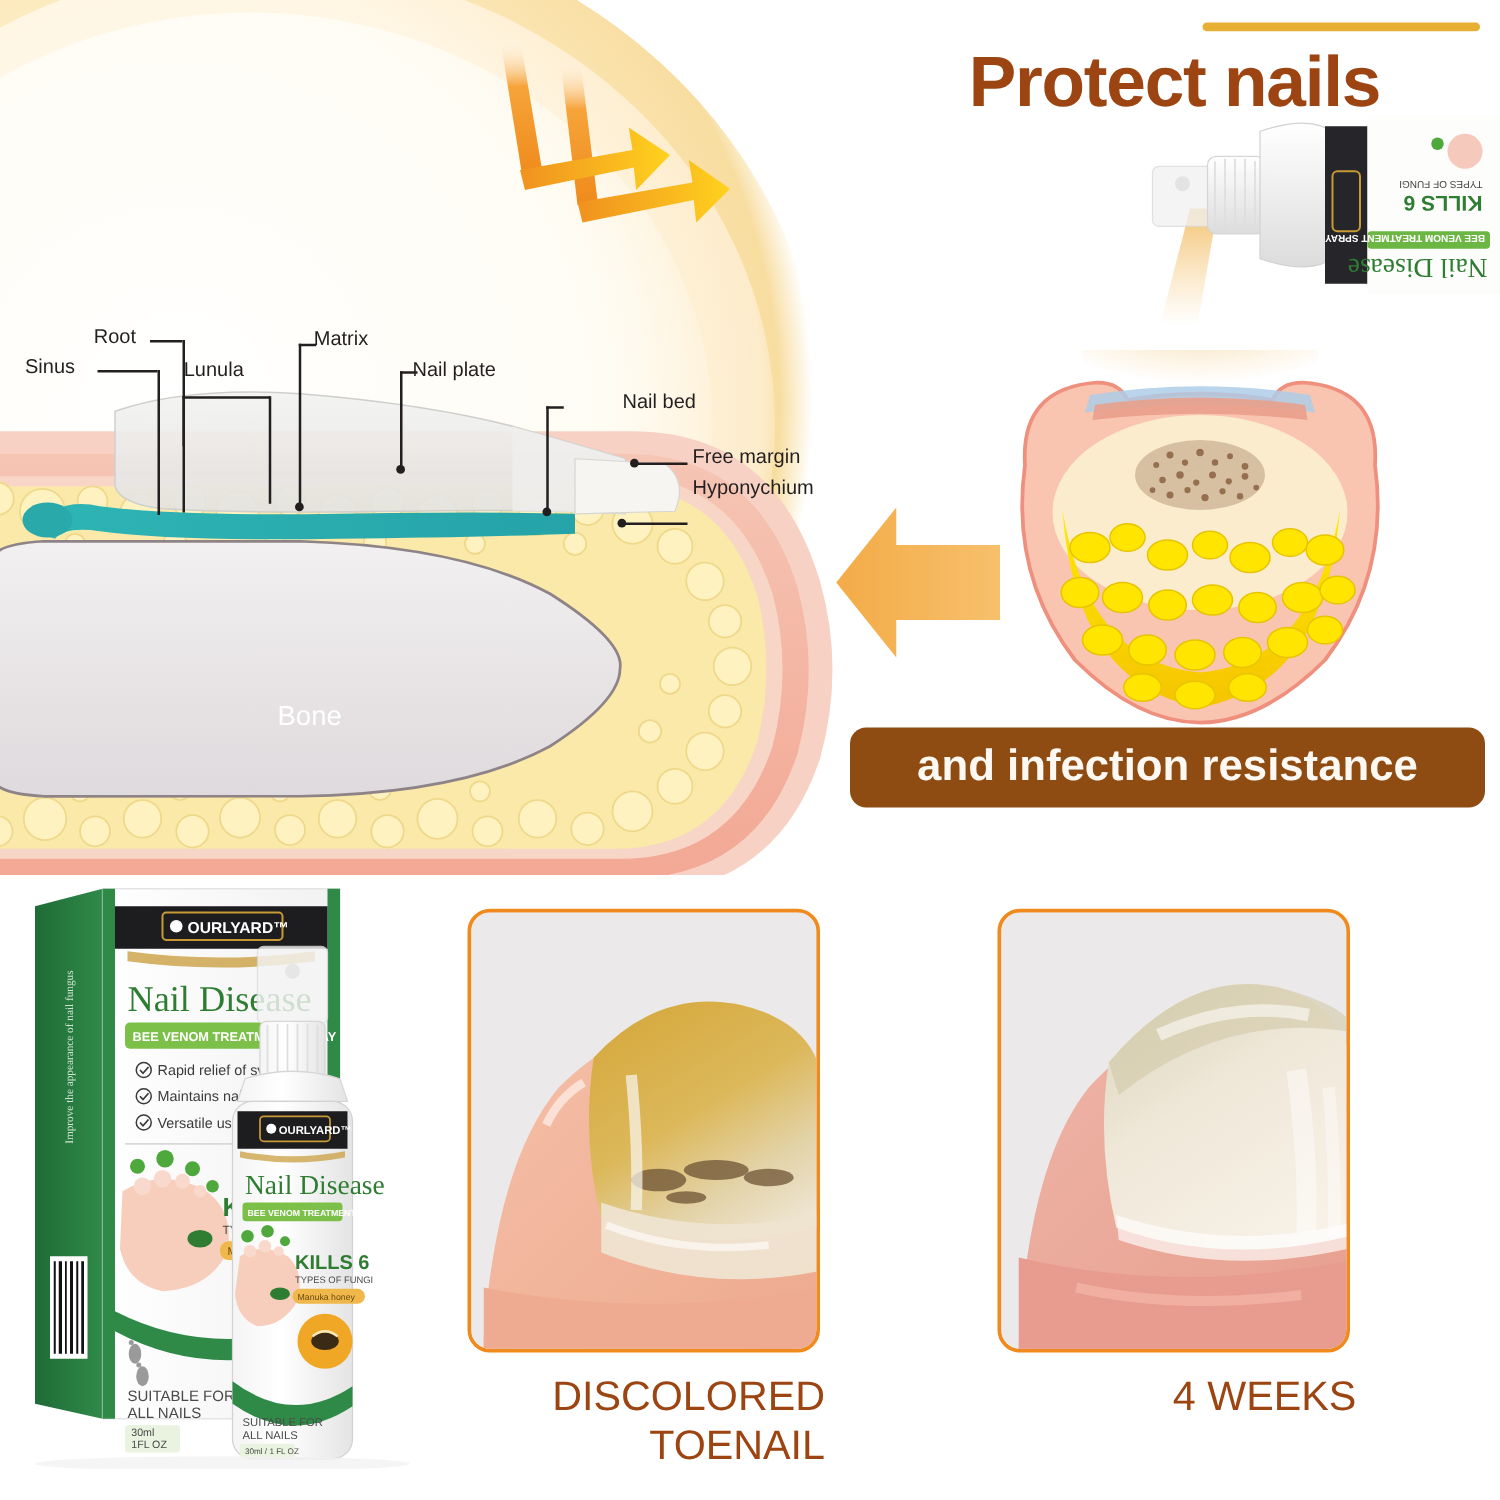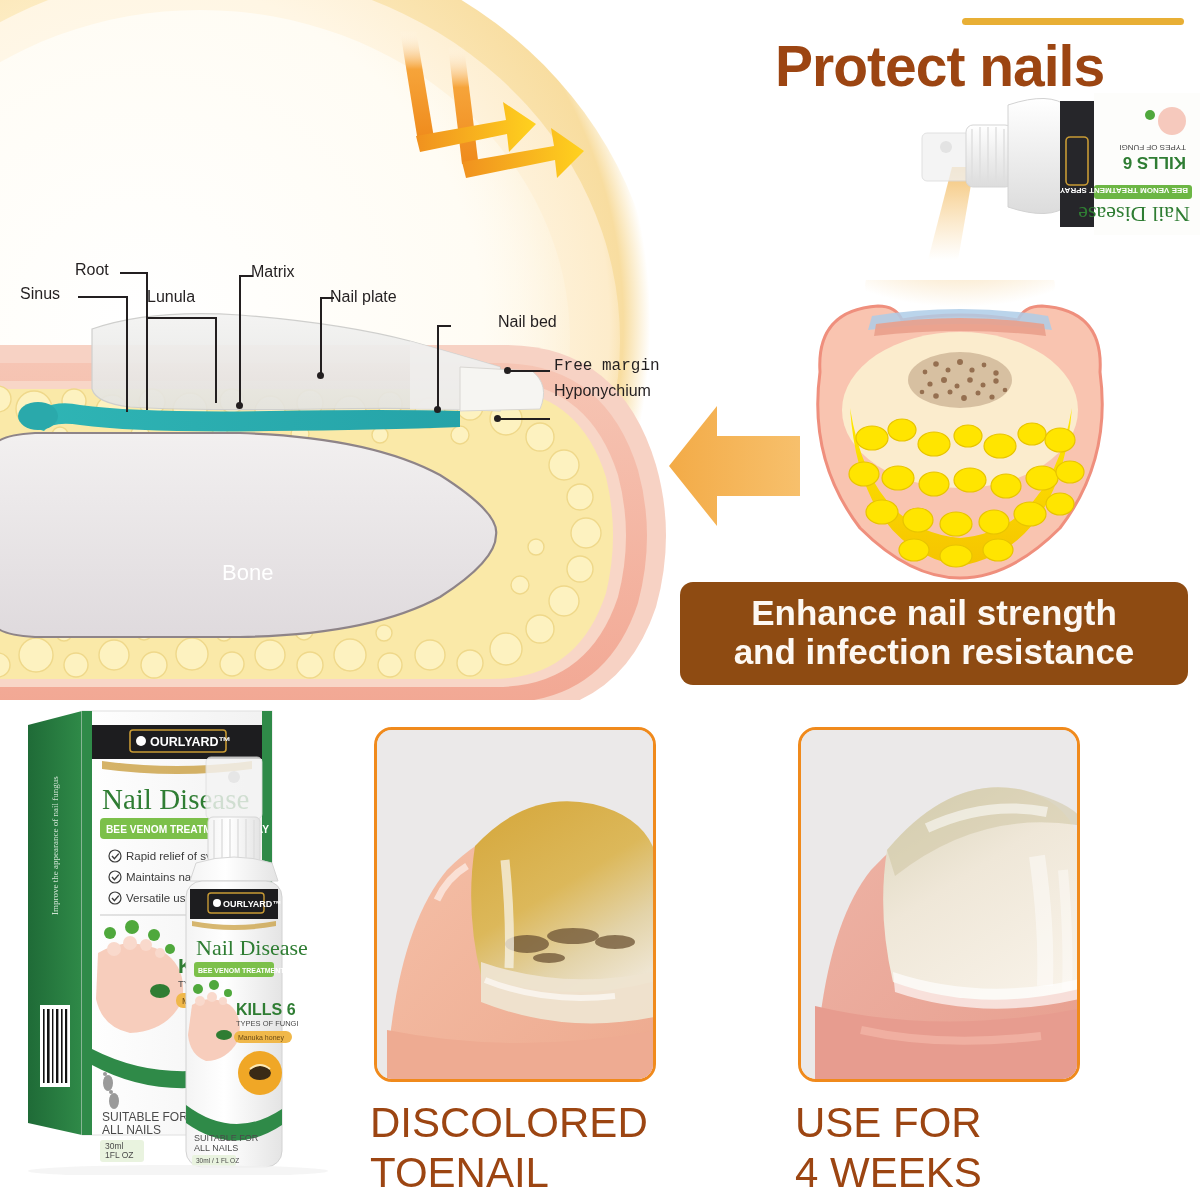--- a/index.html
+++ b/index.html
@@ -50,22 +50,22 @@
             font-size:35px; font-weight:bold; color:#fdf8f2; line-height:1.12; }
 
   
   #product { position:absolute; left:10px; top:705px; width:360px; height:470px; }
   #boxgrp { position:absolute; left:0; top:0; width:360px; height:470px; }
 
   .photo { position:absolute; top:727px; width:282px; height:355px;
            border:3px solid #f08a1c; border-radius:18px; overflow:hidden; background:#eceaea; }
   #photo-before { left:374px; }
   #photo-after  { left:798px; }
-  .cap { position:absolute; top:1098px; width:290px; text-align:left;
-         font-size:42px; color:#9c4512; line-height:1.18; }
+  .cap { position:absolute; top:1098px; width:290px; text-align:right;
+         font-size:33px; color:#9c4512; line-height:1.18; }
   #cap-before { left:370px; }
   #cap-after  { left:795px; }
 </style>
 </head>
 <body>
 
 <div id="stage">
 
   <div id="anatomy">
     <div class="glow glow1"></div>
@@ -211,21 +211,21 @@
     <div class="dot" style="left:504px; top:367px;"></div>
     <div class="lead h" style="left:500px; top:418px; width:50px;"></div>
     <div class="dot" style="left:494px; top:415px;"></div>
 
     <div class="lab" style="left:20px;  top:285px;">Sinus</div>
     <div class="lab" style="left:75px;  top:261px;">Root</div>
     <div class="lab" style="left:147px; top:288px;">Lunula</div>
     <div class="lab" style="left:251px; top:263px;">Matrix</div>
     <div class="lab" style="left:330px; top:288px;text-align:center;">Nail plate</div>
     <div class="lab" style="left:452px; top:313px;margin-left:46px;">Nail bed</div>
-    <div class="lab" style="left:554px; top:357px;font-family:Liberation Mono, monospace;">Free margin</div>
+    <div class="lab" style="left:554px; top:357px;">Free margin</div>
     <div class="lab" style="left:554px; top:382px;">Hyponychium</div>
   </div>
 
   <div id="headbar"></div>
   <div id="headline">Protect nails</div>
 
   <svg id="bottle-inv" viewBox="0 0 300 175">
     <defs>
       <linearGradient id="mist" x1="0" y1="1" x2="0" y2="0">
         <stop offset="0" stop-color="#f6c77a" stop-opacity="0"></stop>
@@ -342,21 +342,20 @@
     <defs>
       <linearGradient id="bag" x1="1" y1="0" x2="0" y2="0">
         <stop offset="0" stop-color="#f7c06c"></stop>
           <stop offset="1" stop-color="#f3ab47"></stop>
       </linearGradient>
     </defs>
     <path d="M135 36 H52 V6 L4 66 L52 126 V96 H135 Z" fill="url(#bag)"></path>
   </svg>
 
   <div id="banner">
-    <div>Enhance nail strength</div>
     <div>and infection resistance</div>
   </div>
 
   <div id="product">
     <svg id="boxgrp" viewBox="0 0 360 470">
       <defs>
         <linearGradient id="boxface" x1="0" y1="0" x2="1" y2="0">
           <stop offset="0" stop-color="#ffffff"></stop>
             <stop offset="1" stop-color="#f1f1f1"></stop>
         </linearGradient>
@@ -565,17 +564,16 @@
       <path d="M14 276 Q140 306 282 278 L282 355 L14 355 Z" fill="#e79c8f"></path>
       <path d="M60 300 q80 18 180 6" stroke="#f3b8a8" stroke-width="8" fill="none" opacity="0.7"></path>
     </svg>
   </div>
 
   <div class="cap" id="cap-before">
     <div>DISCOLORED</div>
     <div>TOENAIL</div>
   </div>
   <div class="cap" id="cap-after">
-    <div>USE FOR</div>
     <div>4 WEEKS</div>
   </div>
 
 </div>
 
 </body></html>

